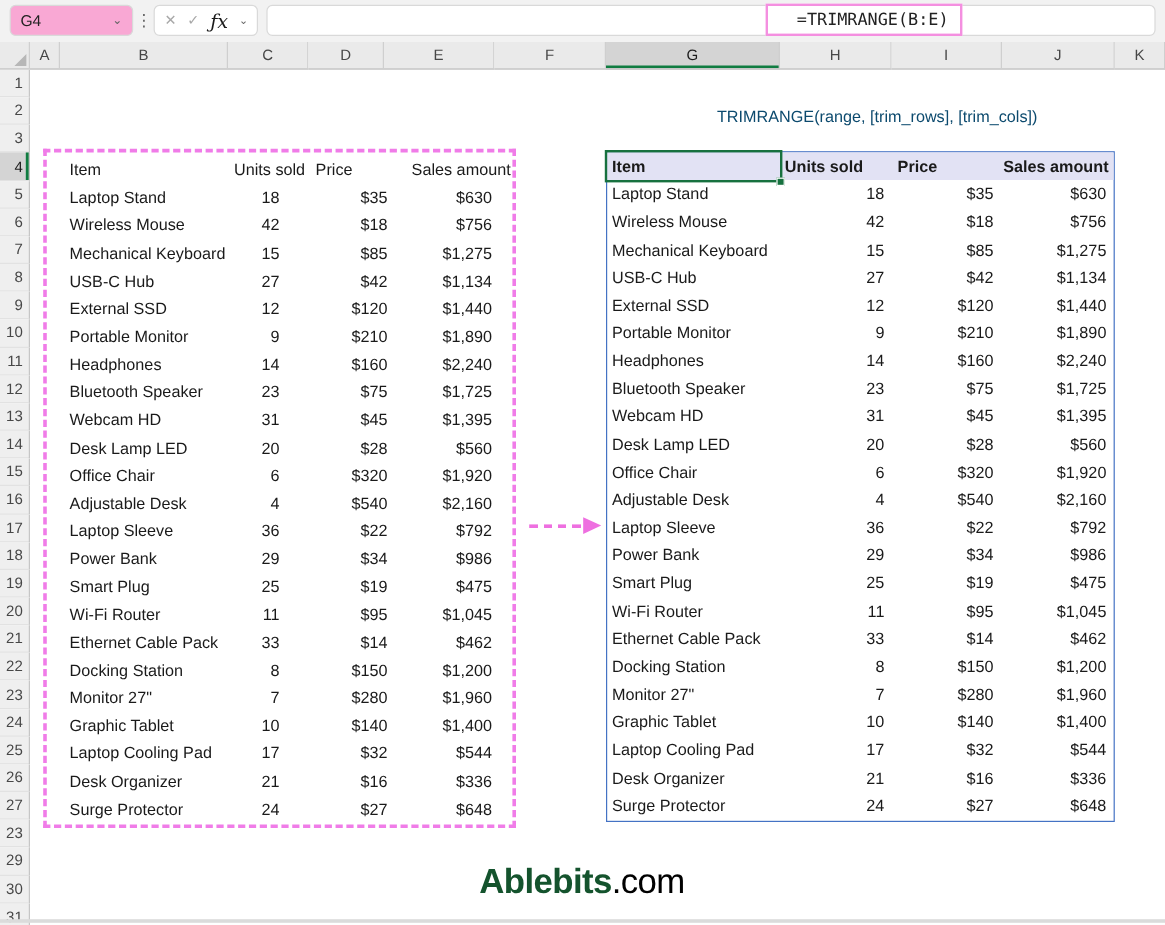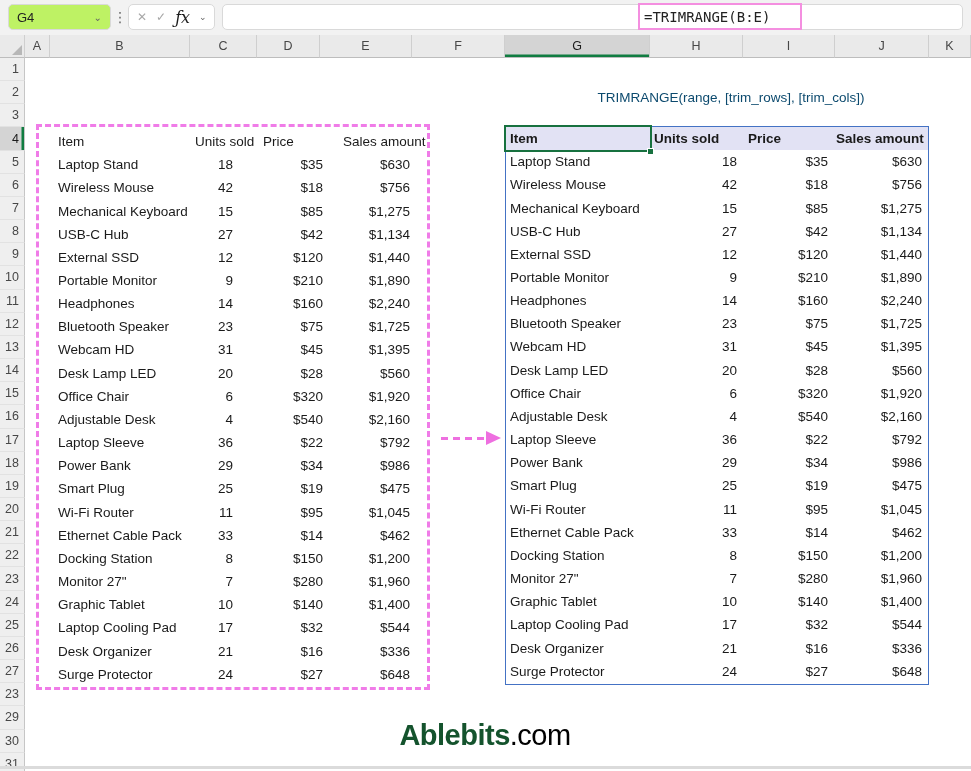--- a/index.html
+++ b/index.html
@@ -5,21 +5,21 @@
   * { margin:0; padding:0; box-sizing:border-box; }
   body { background:#fff; }
   .screen {
     position:relative; width:971px; height:771px; background:#fff;
     font-family:"Liberation Sans", sans-serif; overflow:hidden;
   }
 
   
   .topbar { position:absolute; left:0; top:0; width:971px; height:35px; background:#F2F2F2; }
   .namebox {
-    position:absolute; left:8px; top:4px; width:103px; height:26px; background:#bef264;
+    position:absolute; left:8px; top:4px; width:103px; height:26px; background:#f9a8d4;
     border:1px solid #D9D9D9; border-radius:5px; display:flex; align-items:center;
     padding:0 8px; font-size:13px; color:#222;
   }
   .namebox .chev { position:absolute; right:8px; font-size:10px; color:#666; }
   .kebab { position:absolute; left:114px; top:4px; width:12px; height:26px; display:flex;
     align-items:center; justify-content:center; color:#666; font-size:14px; }
   .fx-group {
     position:absolute; left:128px; top:4px; width:87px; height:26px; background:#fff;
     border:1px solid #D9D9D9; border-radius:5px; display:flex; align-items:center;
     gap:9px; padding:0 8px;
@@ -27,21 +27,21 @@
   .icon-x { color:#A8A8A8; font-size:12px; }
   .icon-check { color:#A8A8A8; font-size:12px; }
   .icon-fx { font-family:"DejaVu Serif", serif; font-style:italic; font-size:16px; color:#1a1a1a; }
   .fx-group .chev { font-size:9px; color:#666; }
   .formula-input {
     position:absolute; left:222px; top:4px; width:741px; height:26px; background:#fff;
     border:1px solid #D9D9D9; border-radius:5px;
   }
   .formula-highlight {
     position:absolute; left:638px; top:3px; width:164px; height:27px; background:#fff;
-    border:2px solid #F48FE0; display:flex; align-items:center; padding-left:4px;
+    border:2px solid #F48FE0; display:flex; align-items:center; padding-left:24px;
     font-family:"DejaVu Sans Mono", monospace; font-size:14px; color:#222;
   }
 
   
   .col-headers { position:absolute; left:0; top:35px; height:23px; display:flex; }
   .corner { position:relative; width:25px; height:23px; background:#EAEAEA;
     border-right:1px solid #CFCFCF; border-bottom:1px solid #BDBDBD; }
   .corner-tri { position:absolute; right:2px; bottom:2px; width:0; height:0;
     border-left:10px solid transparent; border-bottom:10px solid #B7B7B7; }
   .col-h {

